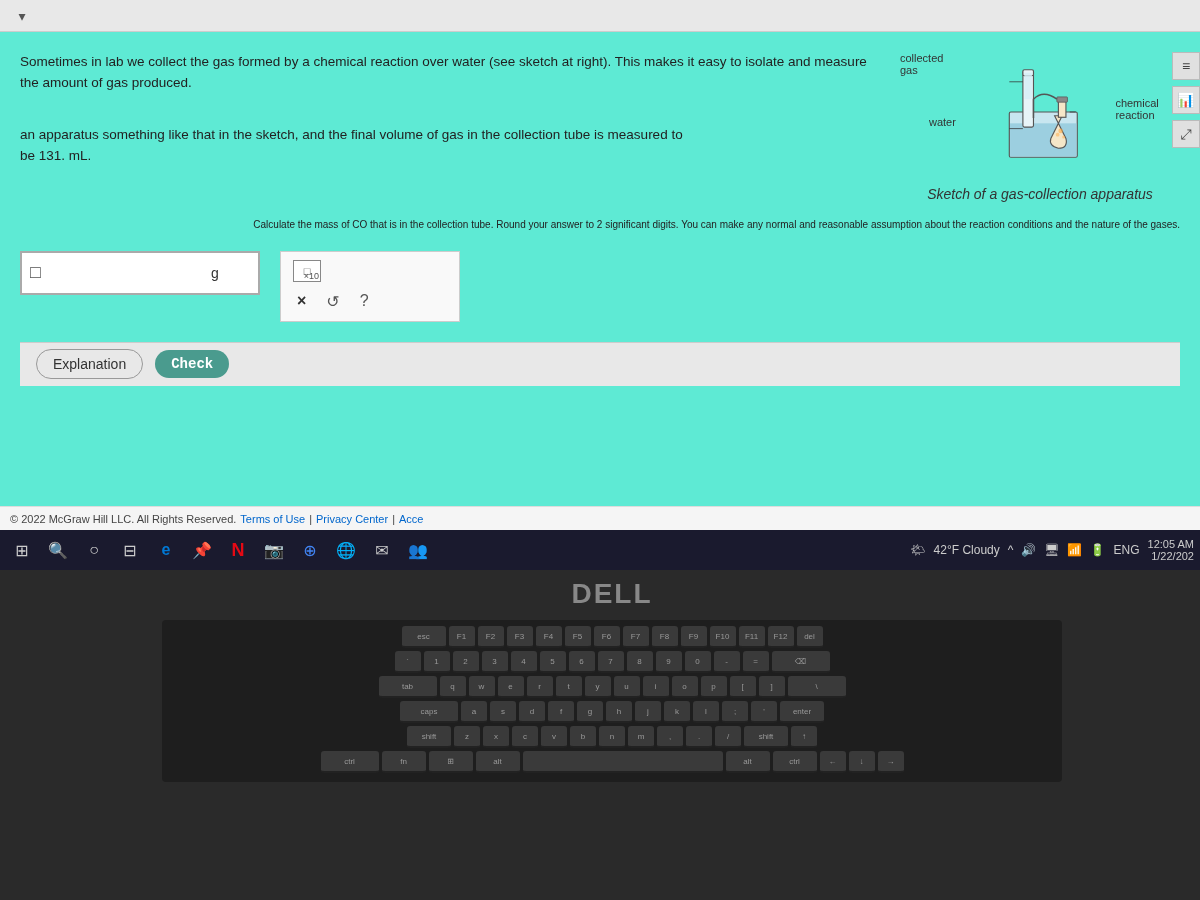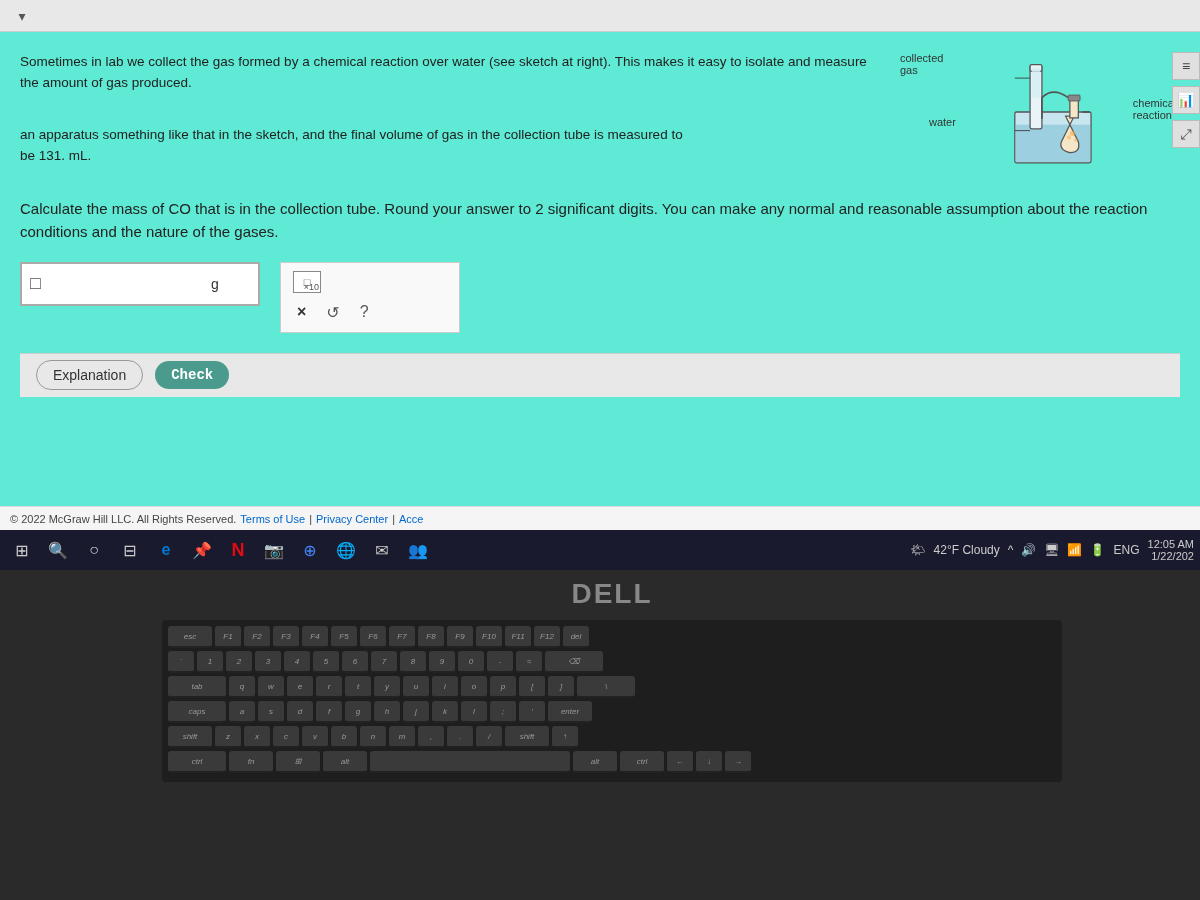--- a/index.html
+++ b/index.html
@@ -70,22 +70,21 @@
 
     .problem-text p {
       margin-bottom: 10px;
     }
 
     
     .sketch-container {
       width: 280px;
       flex-shrink: 0;
       display: flex;
-      flex-direction: row;
-      align-items: center;
+      flex-direction: column;
       position: relative;
     }
 
     .sketch-caption {
       font-size: 14px;
       color: #333;
       text-align: center;
       margin-top: 4px;
       font-style: italic;
     }
@@ -108,24 +107,25 @@
       display: flex;
       align-items: center;
       justify-content: center;
       cursor: pointer;
       font-size: 14px;
       color: #444;
     }
 
     
     .question-text {
-      font-size: 15px;
+      font-size: 10px;
       line-height: 1.55;
       color: #222;
       margin-bottom: 18px;
+      text-align: right;
     }
 
     
     .answer-area {
       display: flex;
       align-items: flex-start;
       gap: 20px;
       margin-bottom: 20px;
     }
 
@@ -332,21 +332,21 @@
       width: 900px;
       background: #1e1e1e;
       border-radius: 4px;
       padding: 6px;
     }
 
     .keyboard-row {
       display: flex;
       gap: 3px;
       margin-bottom: 3px;
-      font-style: italic;
+      justify-content: center;
     }
 
     .key {
       background: #3a3a3a;
       border-radius: 3px;
       color: #999;
       font-size: 8px;
       display: flex;
       align-items: center;
       justify-content: center;

